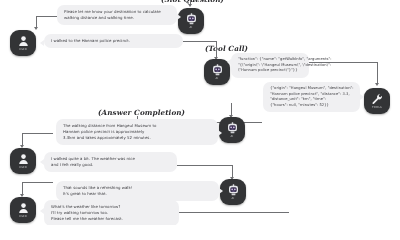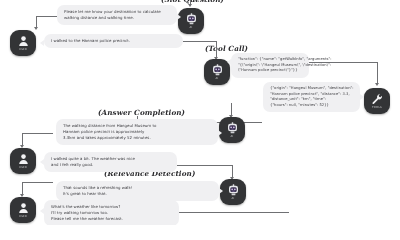--- a/index.html
+++ b/index.html
@@ -108,21 +108,20 @@
 <body>
 
 <div id="stage">
 
   <div class="seclabel" style="left:161px; top:-5px;">(Slot Question)</div>
 
   <div class="seclabel" style="left:205px; top:44px;">(Tool Call)</div>
 
   <div class="seclabel" style="left:98px; top:108px;">(Answer Completion)</div>
 
-  <div class="seclabel" style="left:104px; top:169px;">(Relevance Detection)</div>
 
   <div class="edge v" style="left:190px; top:0px; height:5px;"></div>
   <div class="arrow" style="left:187.5px; top:4px;"></div>
 
   <div class="edge h" style="left:36px; top:16px; width:23px;"></div>
   <div class="edge v" style="left:36px; top:16px; height:12px;"></div>
   <div class="arrow" style="left:33.5px; top:27px;"></div>
 
   <div class="edge h" style="left:183px; top:41px; width:33px;"></div>
   <div class="edge v" style="left:216px; top:41px; height:17px;"></div>

